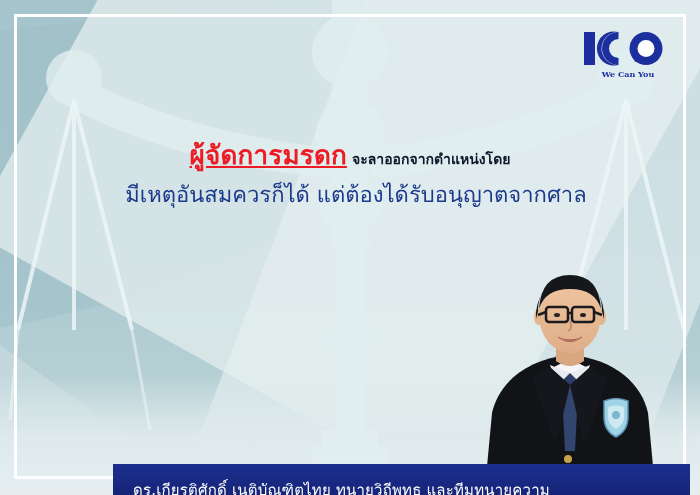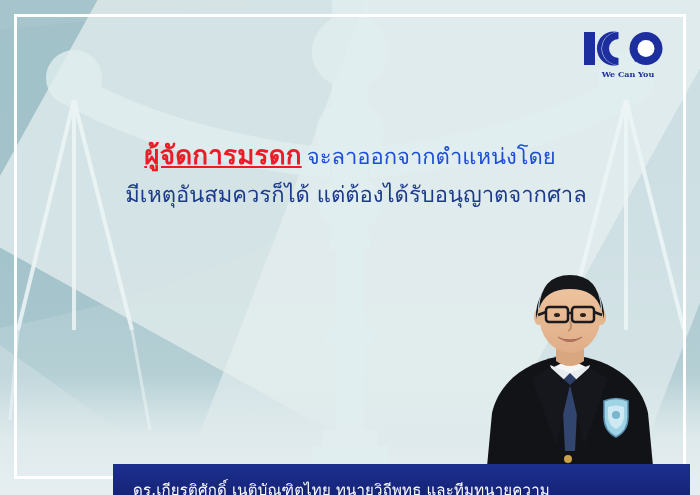--- a/index.html
+++ b/index.html
@@ -115,23 +115,23 @@
   }
   .headline .line { white-space: nowrap; }
   .hl-red {
     color: #ed1c24;
     font-size: 26px;
     font-weight: 700;
     letter-spacing: .2px;
     text-decoration: underline;
   }
   .hl-blue {
-    color: #1d4ed8;
-    font-size: 22px;
-    font-weight: 400;
+    color: #0f172a;
+    font-size: 14px;
+    font-weight: 700;
   }
   .line2 {
     color: #1b3a8c;
     font-size: 22px;
     font-weight: 400;
     margin-top: 6px;
     margin-left: 12px;
   }
 
   

